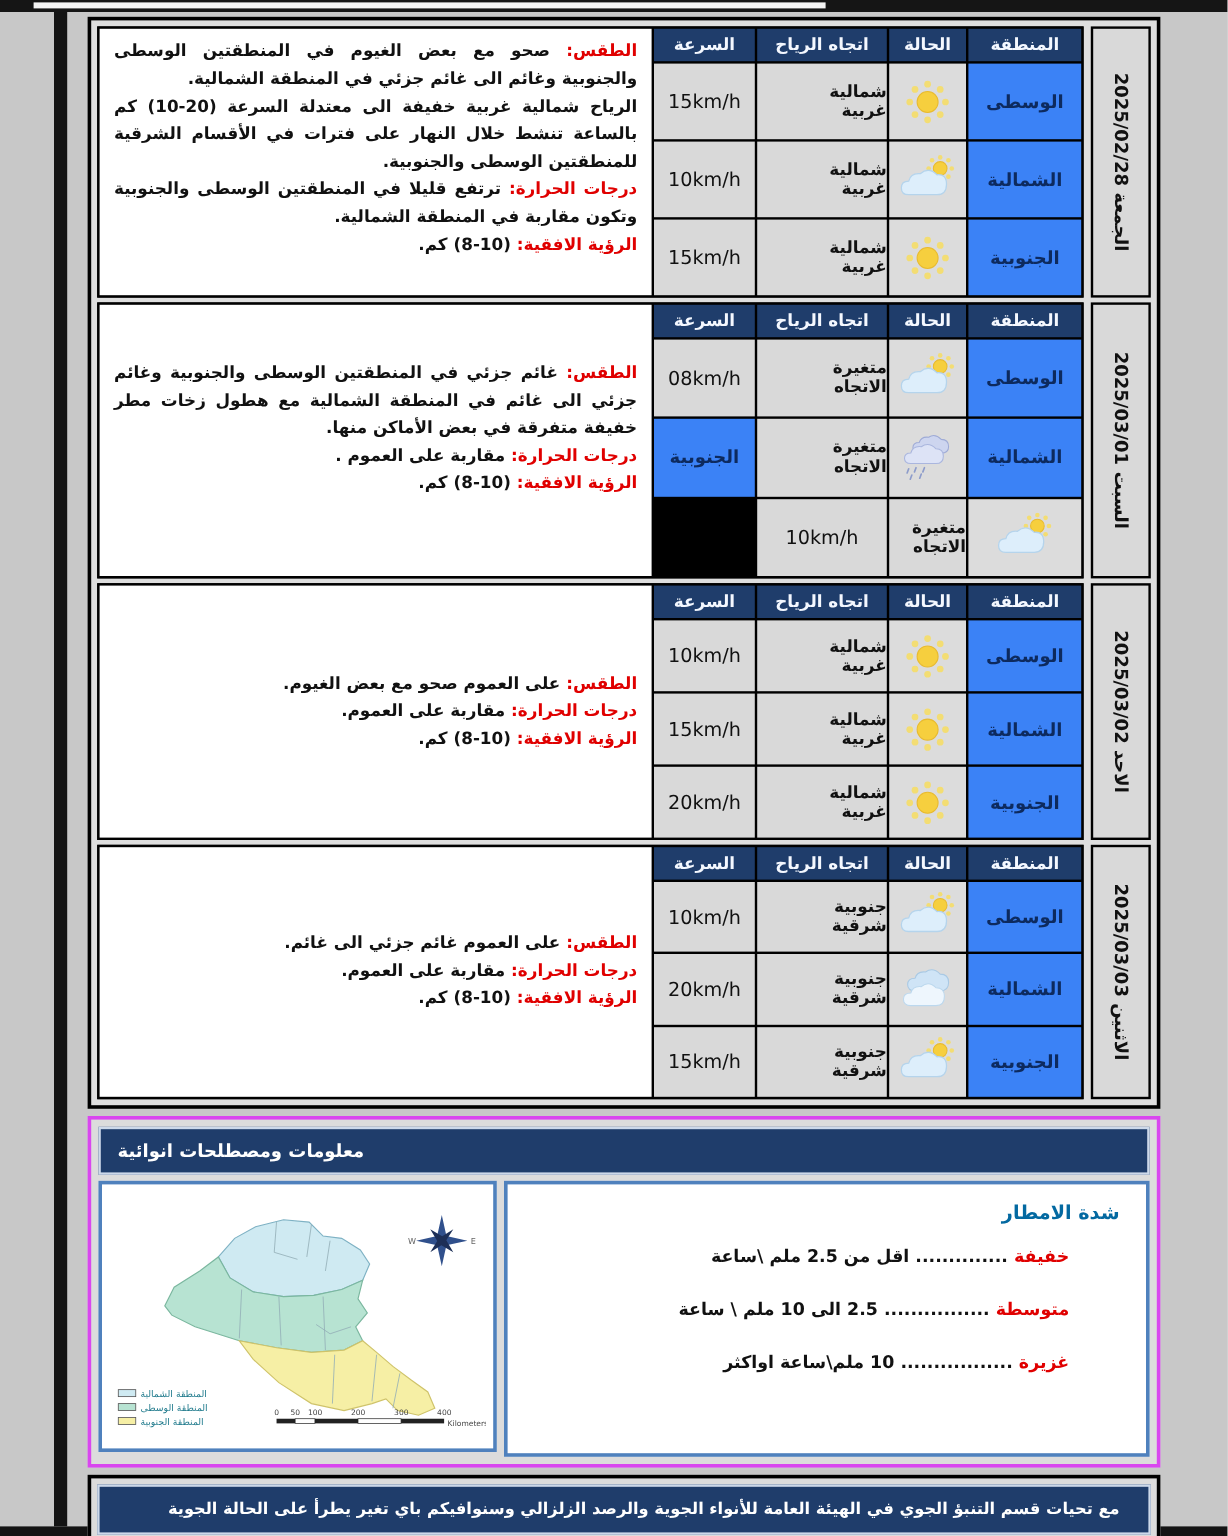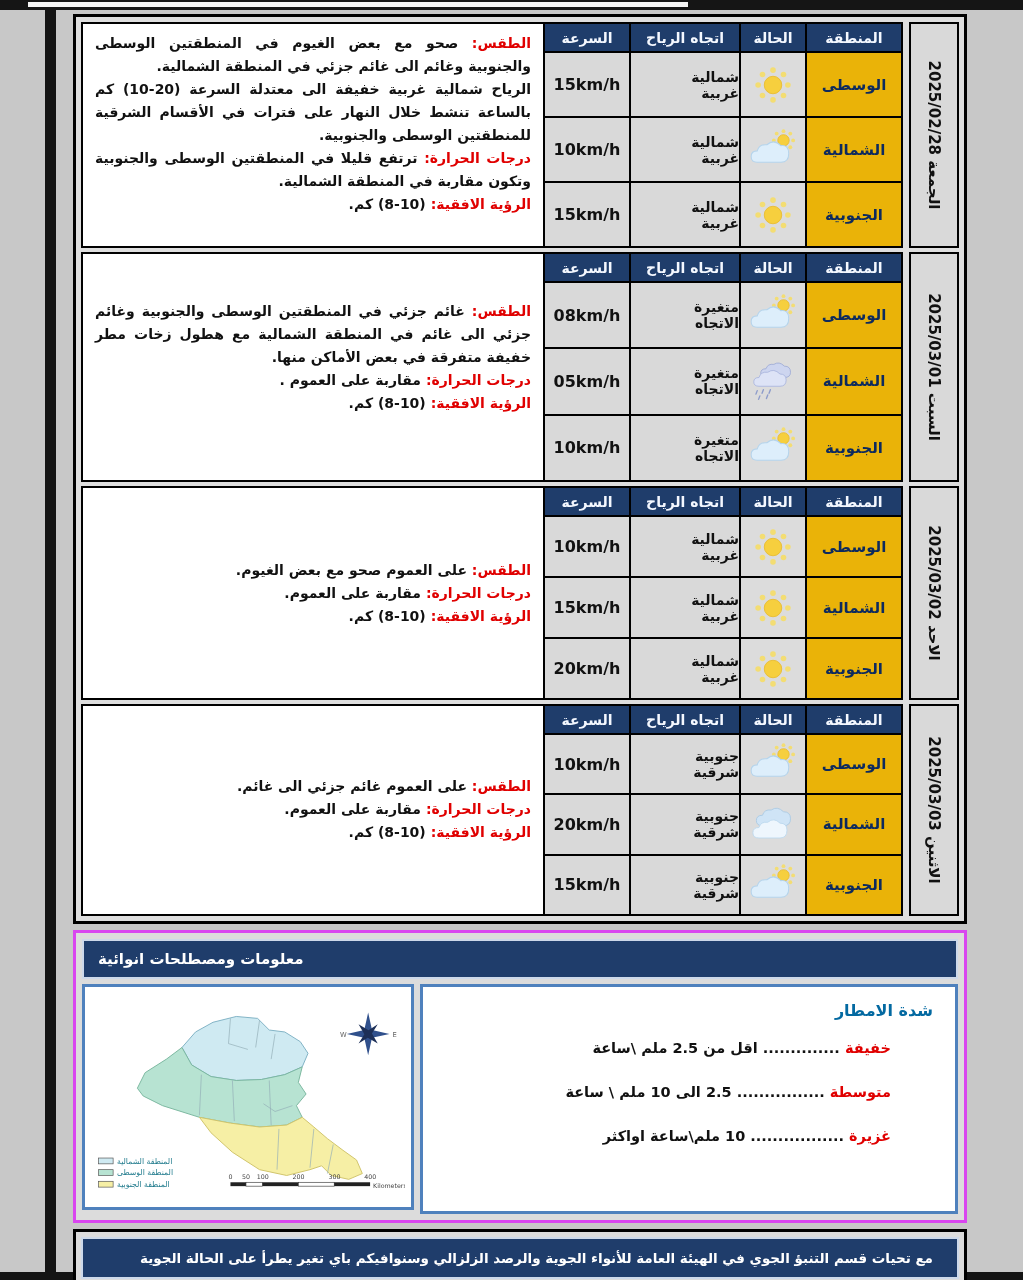--- a/index.html
+++ b/index.html
@@ -34,24 +34,24 @@
     font-weight:bold;font-size:15px;color:#111;
   }
   .main{
     flex:1;display:grid;direction:rtl;
     grid-template-columns:94px 64px 108px 84px 1fr;
     grid-template-rows:27px 1fr 1fr 1fr;
     gap:2px;background:#000;border:2px solid #000;
   }
   .cell{display:flex;align-items:center;justify-content:center;}
   .hcell{background:#1f3d6b;color:#f4f8ff;font-weight:bold;font-size:14px;}
-  .rcell{background:#eab308;color:#0d2a5e;font-weight:bold;font-size:15px;}
+  .rcell{background:#3b82f6;color:#0d2a5e;font-weight:bold;font-size:15px;}
   .ccell{background:#dcdcdc;}
   .wcell{background:#d9d9d9;font-weight:bold;font-size:14px;color:#111;padding-left:18px;}
-  .scell{background:#d9d9d9;font-weight:bold;font-size:16px;color:#111;direction:ltr;}
+  .scell{background:#d9d9d9;font-weight:normal;font-size:16px;color:#111;direction:ltr;}
   .desc{
     grid-area:1 / 5 / 5 / 6;background:#fff;
     padding:8px 12px;direction:rtl;
     display:flex;flex-direction:column;
     font-weight:bold;font-size:14px;line-height:23px;color:#111;
   }
   .desc.vcenter{justify-content:center;}
   .desc p{margin:0;text-align:justify;}
   .red{color:#e00000;text-align:center;}
   .wicon{display:flex;align-items:center;justify-content:center;}
@@ -219,21 +219,20 @@
                   <line x1="14" y1="35" x2="12.5" y2="39"></line>
                   <line x1="21" y1="34" x2="19.5" y2="38"></line>
                   <line x1="17" y1="41" x2="15.5" y2="45"></line>
                   <line x1="26" y1="40" x2="24.5" y2="44"></line>
                   <line x1="29" y1="34" x2="27.5" y2="38"></line>
                 </g>
               </svg>
             </span>
           </div>
         <div class="cell wcell">متغيرة الاتجاه</div>
-        <div class="cell scell">05km/h</div>
         <div class="cell rcell">الجنوبية</div>
         <div class="cell ccell">
             <span class="wicon">
               <svg viewBox="0 0 64 48" width="58" height="42">
                 <g fill="#f3dd73">
                   <circle cx="55" cy="13" r="2.2"></circle>
                   <circle cx="51.8" cy="20.8" r="2.2"></circle>
                   <circle cx="44" cy="24" r="2.2"></circle>
                   <circle cx="33" cy="13" r="2.2"></circle>
                   <circle cx="36.2" cy="5.2" r="2.2"></circle>

